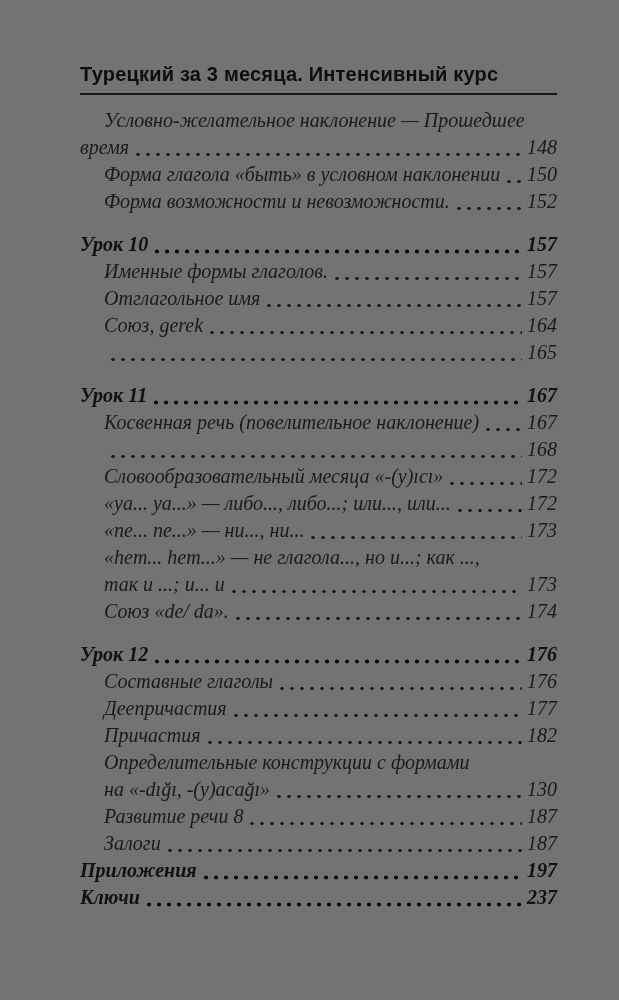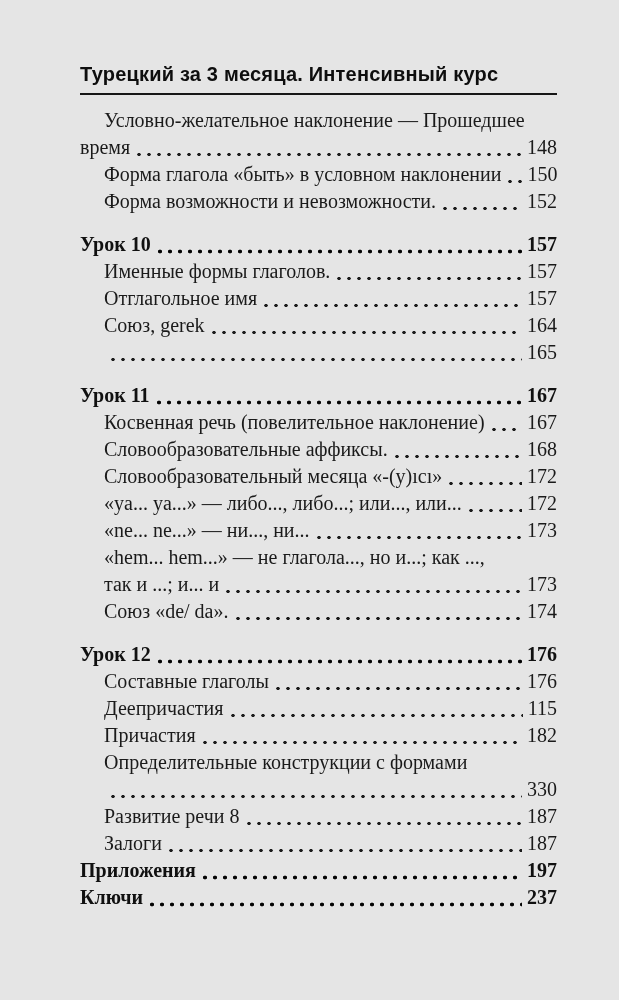--- a/index.html
+++ b/index.html
@@ -1,21 +1,21 @@
 <!DOCTYPE html>
 <html lang="ru"><head>
 <meta charset="utf-8">
 <style>
   html, body { margin: 0; padding: 0; background: #ffffff; }
   .page {
     position: relative;
     width: 619px;
     height: 1000px;
     box-sizing: border-box;
-    background: #e5e5e5;
+    background: #737373;
     font-family: "Liberation Serif", serif;
     font-size: 20px;
     color: #1a1a1a;
     overflow: hidden;
   }
   .running-head {
     margin: 0 62px 0 80px;
     padding-top: 62px;
   }
   .running-head .title {
@@ -24,21 +24,21 @@
     font-size: 20px;
     letter-spacing: 0.2px;
     color: #0e0e0e;
     line-height: 1.2;
   }
   .running-head .rule {
     border: none;
     border-top: 2px solid #161616;
     margin: 7px 0 0 0;
   }
-  .toc { margin: 12px 62px 0 80px; }
+  .toc { margin: 12px 62px 0 80px; font-style: italic; }
   .block { margin: 0; }
   .block.gap { margin-top: 16px; }
   .row {
     display: flex;
     align-items: baseline;
     line-height: 27px;
   }
   .row.sub { padding-left: 24px; }
   .row.bold { font-weight: 700; color: #101010; }
   .row .t { flex: 0 0 auto; }
@@ -118,21 +118,20 @@
           <span class="t">Урок 11</span>
           <span class="leader"></span>
           <span class="pg">167</span>
         </div>
         <div class="row sub">
           <span class="t">Косвенная речь (повелительное наклонение)</span>
           <span class="leader"></span>
           <span class="pg">167</span>
         </div>
         <div class="row sub">
-          <span class="t">Словообразовательные аффиксы.</span>
           <span class="leader"></span>
           <span class="pg">168</span>
         </div>
         <div class="row sub">
           <span class="t">Словообразовательный месяца «-(y)ıcı»</span>
           <span class="leader"></span>
           <span class="pg">172</span>
         </div>
         <div class="row sub">
           <span class="t">«ya... ya...» — либо..., либо...; или..., или...</span>
@@ -165,33 +164,34 @@
           <span class="pg">176</span>
         </div>
         <div class="row sub">
           <span class="t">Составные глаголы</span>
           <span class="leader"></span>
           <span class="pg">176</span>
         </div>
         <div class="row sub">
           <span class="t">Деепричастия</span>
           <span class="leader"></span>
-          <span class="pg">115</span>
+          <span class="pg">177</span>
         </div>
         <div class="row sub">
           <span class="t">Причастия</span>
           <span class="leader"></span>
           <span class="pg">182</span>
         </div>
         <div class="row sub">
           <span class="t">Определительные конструкции с формами</span>
         </div>
         <div class="row sub">
-          <span class="leader"></span>
-          <span class="pg">330</span>
+          <span class="t">на «-dığı, -(y)acağı»</span>
+          <span class="leader"></span>
+          <span class="pg">130</span>
         </div>
         <div class="row sub">
           <span class="t">Развитие речи 8</span>
           <span class="leader"></span>
           <span class="pg">187</span>
         </div>
         <div class="row sub">
           <span class="t">Залоги</span>
           <span class="leader"></span>
           <span class="pg">187</span>

